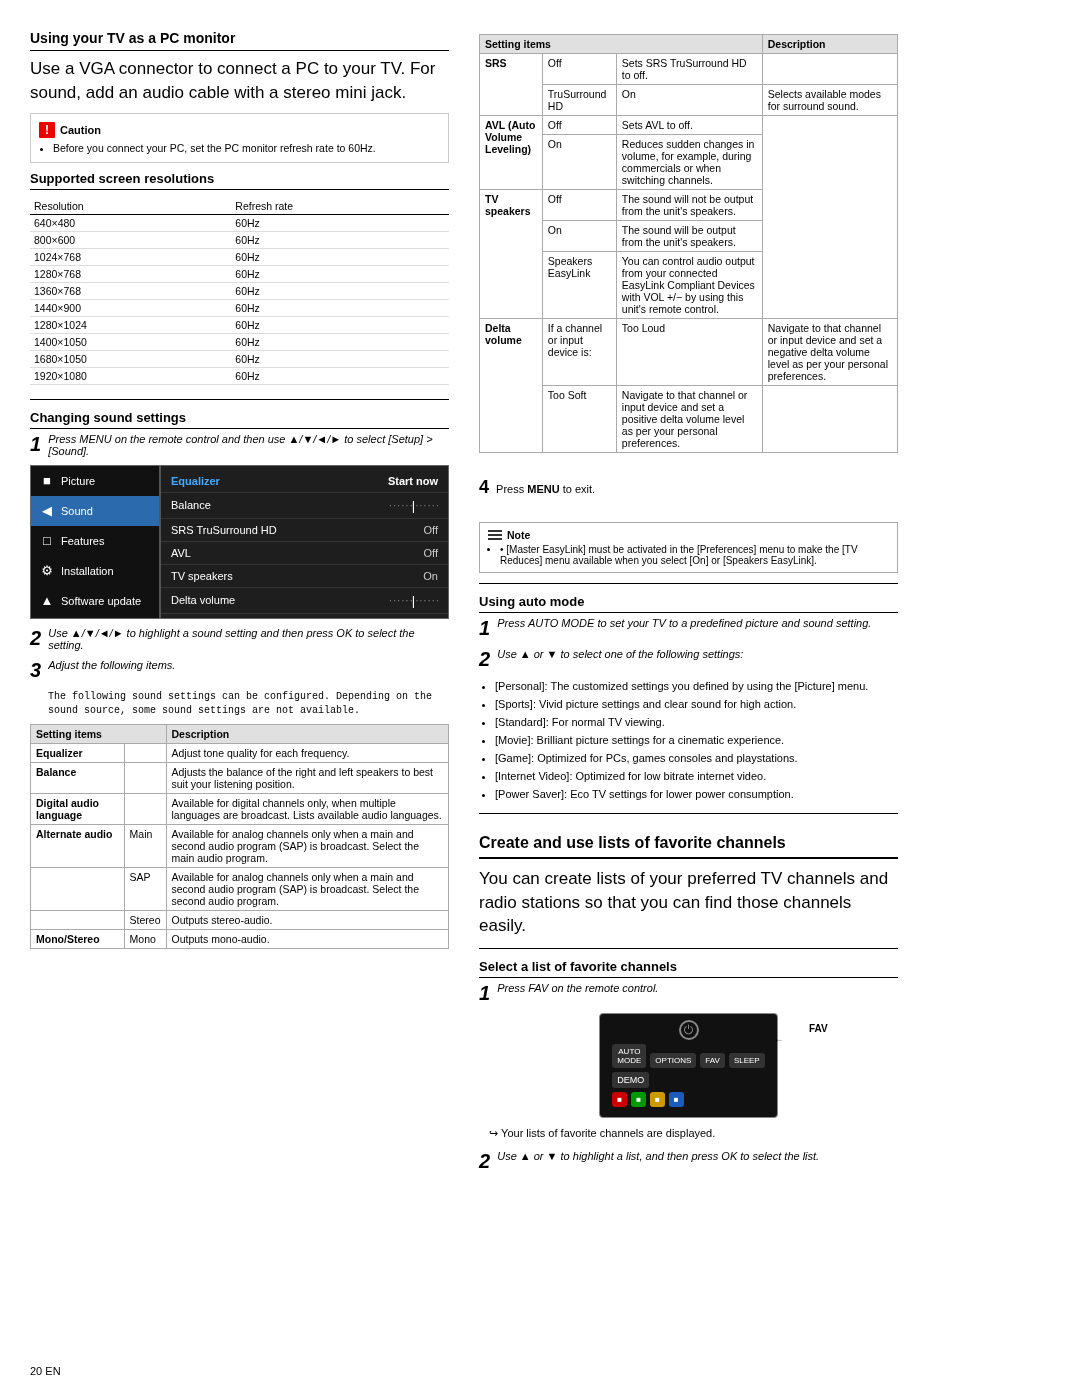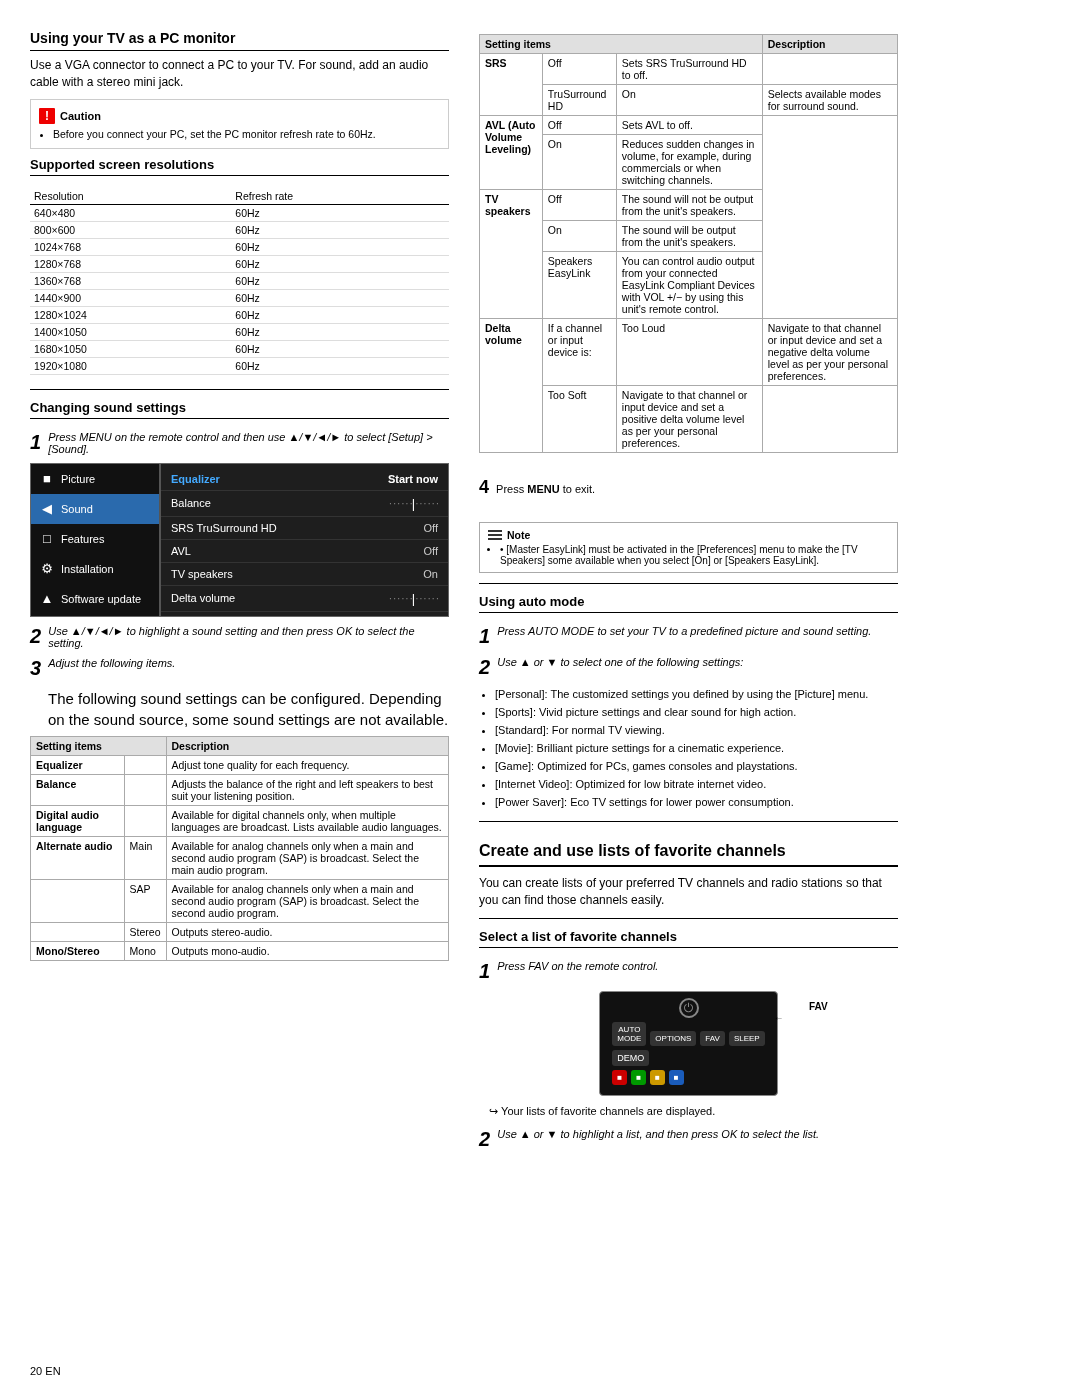--- a/index.html
+++ b/index.html
@@ -29,25 +29,25 @@
     h2 {
       font-size: 14px;
       font-weight: bold;
       margin-bottom: 6px;
       border-bottom: 1px solid #000;
       padding-bottom: 4px;
     }
     h3 {
       font-size: 13px;
       font-weight: bold;
-      margin-bottom: 12px;
+      margin-bottom: 4px;
       border-bottom: 1px solid #000;
       padding-bottom: 3px;
     }
-    p { margin-bottom: 6px; line-height: 1.4; font-size: 12px; }
+    p { margin-bottom: 6px; line-height: 1.4; font-size: 17px; }
     .caution-box {
       border: 1px solid #ccc;
       padding: 8px;
       margin: 8px 0;
       background: #fff;
     }
     .caution-header {
       display: flex;
       align-items: center;
       gap: 5px;
@@ -439,21 +439,21 @@
 
     <div class="step-block">
       <span class="step-num">2</span>
       <span class="step-content">Use ▲/▼/◄/► to highlight a sound setting and then press OK to select the setting.</span>
     </div>
 
     <div class="step-block">
       <span class="step-num">3</span>
       <span class="step-content">Adjust the following items.</span>
     </div>
-    <p style="font-size:15px; margin-left:18px; margin-bottom:0;">The following sound settings can be configured. Depending on the sound source, some sound settings are not available.</p>
+    <p style="font-size:10px; margin-left:18px; margin-bottom:0;font-family:Liberation Mono, monospace;">The following sound settings can be configured. Depending on the sound source, some sound settings are not available.</p>
 
     <table class="setting-table">
       <thead>
         <tr>
           <th colspan="2">Setting items</th>
           <th>Description</th>
         </tr>
       </thead>
       <tbody id="sound-settings-tbody">
           <tr>
@@ -563,21 +563,21 @@
       <div class="note-header">
         <div class="note-lines-icon">
           <div class="note-line"></div>
           <div class="note-line"></div>
           <div class="note-line"></div>
         </div>
         <span>Note</span>
       </div>
       <ul class="note-list">
         <li>
-          • <span>[Master EasyLink] must be activated in the [Preferences] menu to make the [TV Speakers] some available when you select [On] or [Speakers EasyLink].</span>
+          • <span>[Master EasyLink] must be activated in the [Preferences] menu to make the [TV Reduces] menu available when you select [On] or [Speakers EasyLink].</span>
         </li>
       </ul>
     </div>
 
     <hr class="section-sep">
 
     <h3>Using auto mode</h3>
     <div class="step-block">
       <span class="step-num">1</span>
       <span class="step-content">Press AUTO MODE to set your TV to a predefined picture and sound setting.</span>

